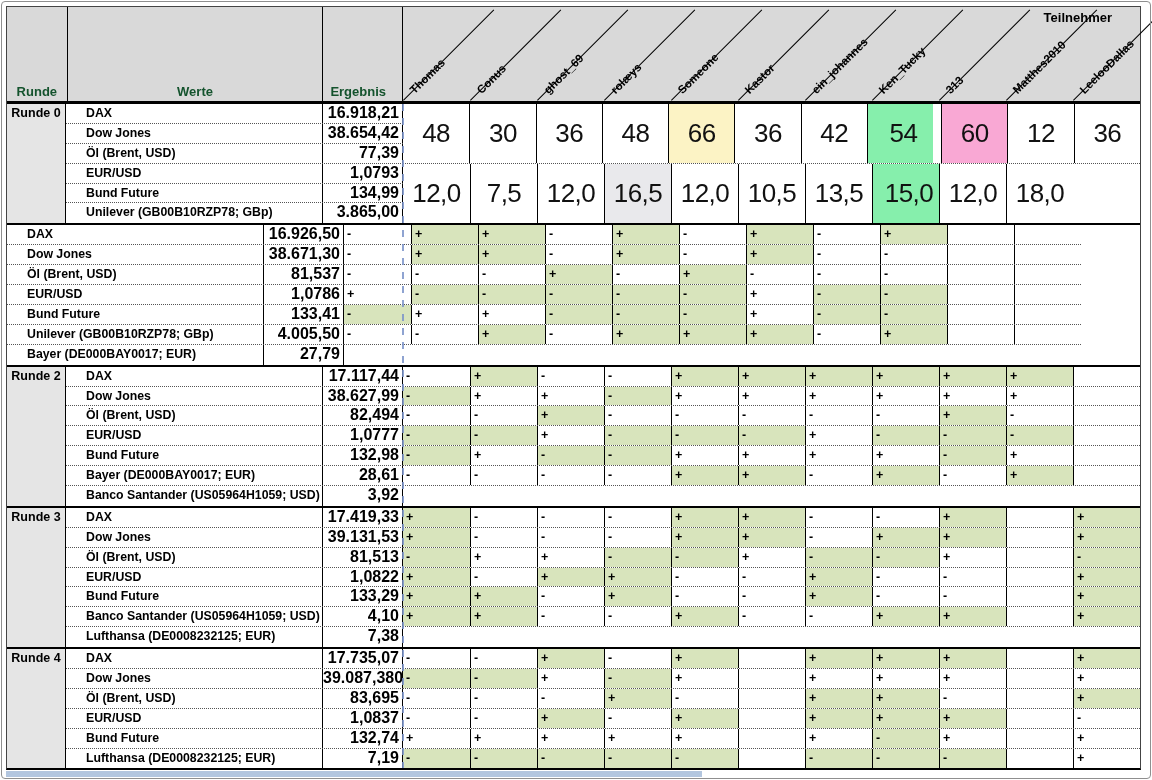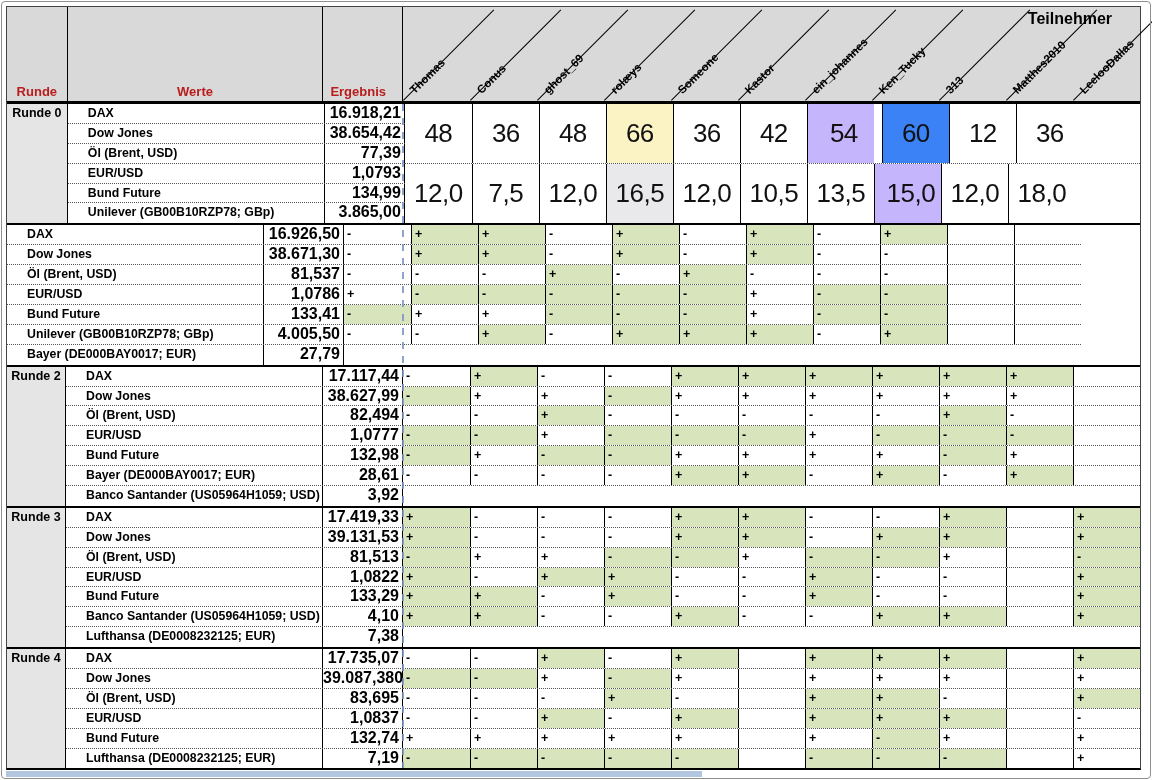--- a/index.html
+++ b/index.html
@@ -5,31 +5,31 @@
   * { box-sizing: border-box; margin: 0; padding: 0; }
   html,body { width:1152px; height:780px; font-family:"Liberation Sans", sans-serif; background:#fff; }
   .page { position:relative; width:1152px; height:780px; background:#fff; overflow:hidden; }
   .frame { position:absolute; inset:1px; border:1.5px solid #8f8f8f; border-radius:4px; pointer-events:none; z-index:20; }
 
   .table { position:absolute; left:6px; top:6px; width:1135px; background:#fff;
            border:1px solid #444; border-bottom:2px solid #000; --rh:19.9px; }
 
   
   .header { display:flex; height:97px; background:#D9D9D9; border-bottom:3px solid #000; position:relative; }
-  .hcell { display:flex; align-items:flex-end; font-weight:bold; font-size:13px; color:#b91c1c; }
+  .hcell { display:flex; align-items:flex-end; font-weight:bold; font-size:13px; color:#14532d; }
   .h-runde { width:61px; border-right:1.5px solid #000; justify-content:center; padding-bottom:2px; }
   .h-werte { width:257px; border-right:1.5px solid #000; justify-content:center; padding-bottom:2px; }
   .h-ergebnis { width:80px; border-right:1.5px solid #000; justify-content:flex-end; padding:0 16px 2px 0; }
   .pheads { flex:1; display:flex; position:relative; }
   .phead { width:67px; position:relative; }
   .diag { position:absolute; left:0; bottom:0; width:128px; height:0; border-top:1px solid #000;
           transform:rotate(-45deg); transform-origin:0 0; z-index:1; }
   .pname { position:absolute; left:13px; bottom:5px; transform:rotate(-45deg); transform-origin:0 100%;
            font-weight:bold; font-size:11.5px; white-space:nowrap; z-index:2; color:#000; }
-  .teilnehmer { position:absolute; top:3px; right:28px; font-weight:bold; font-size:16px; z-index:3; }
+  .teilnehmer { position:absolute; top:3px; right:28px; font-weight:bold; font-size:13px; z-index:3; }
 
   
   .block { display:flex; border-bottom:2px solid #000; background:#fff; }
   .block:last-child { border-bottom:none; }
   .round-label { width:61px; background:#e5e5e5; border-right:1.5px solid #000;
                  font-weight:bold; font-size:12.5px; text-align:center; padding-top:2px; }
   .left-col { width:337px; }
   .vrow { display:flex; height:var(--rh); border-bottom:1px dotted #555; }
   .left-col .vrow:last-child { border-bottom:none; }
   .wcell { width:257px; border-right:1.5px solid #000; font-weight:bold; font-size:12.3px;
@@ -42,23 +42,23 @@
   .score-row { display:flex; height:calc(var(--rh)*3); border-bottom:1px dotted #555; }
   .grid-col .srow:last-child, .grid-col .score-row:last-child { border-bottom:none; }
   .sign-cell { width:67px; font-weight:bold; font-size:12.5px; line-height:18px; padding-left:3px; }
   .sign-cell + .sign-cell { border-left:1px solid #000; }
   .score-cell { width:67px; display:flex; align-items:center; justify-content:center;
                 font-size:26px; color:#111; letter-spacing:-0.5px; }
   .score-cell + .score-cell { border-left:1px solid #000; }
 
   .green     { background:#D8E4BC; }
   .bg-yellow { background:#FCF3C5; }
-  .bg-peach  { background:#c4b5fd;padding-left:6px; }
+  .bg-peach  { background:#86efac;padding-left:6px; }
   .bg-gray1  { background:#E9E9EC; }
-  .bg-gray2  { background:#3b82f6;margin-left:8px; }
+  .bg-gray2  { background:#f9a8d4;margin-left:8px; }
 
   .pb-v { position:absolute; left:395px; top:97px; bottom:0; width:2px; z-index:5; opacity:.85;
           background:repeating-linear-gradient(to bottom, #7b93c9 0 7px, transparent 7px 14px);
           pointer-events:none; }
   .strip { position:absolute; left:6px; top:771px; width:696px; height:6px; background:#B3C6DF; z-index:6; }
 </style>
 </head>
 <body>
 
 <div class="page">
@@ -142,20 +142,21 @@
               <div class="ecell">134,99</div>
             </div>
             <div class="vrow">
               <div class="wcell">Unilever (GB00B10RZP78; GBp)</div>
               <div class="ecell">3.865,00</div>
             </div>
           </div>
           <div class="grid-col">
             <div class="score-row">
               <div class="score-cell">48</div>
+              <div class="score-cell">30</div>
               <div class="score-cell">36</div>
               <div class="score-cell">48</div>
               <div class="score-cell bg-yellow">66</div>
               <div class="score-cell">36</div>
               <div class="score-cell">42</div>
               <div class="score-cell bg-peach">54</div>
               <div class="score-cell bg-gray2">60</div>
               <div class="score-cell">12</div>
               <div class="score-cell">36</div>
             </div>

